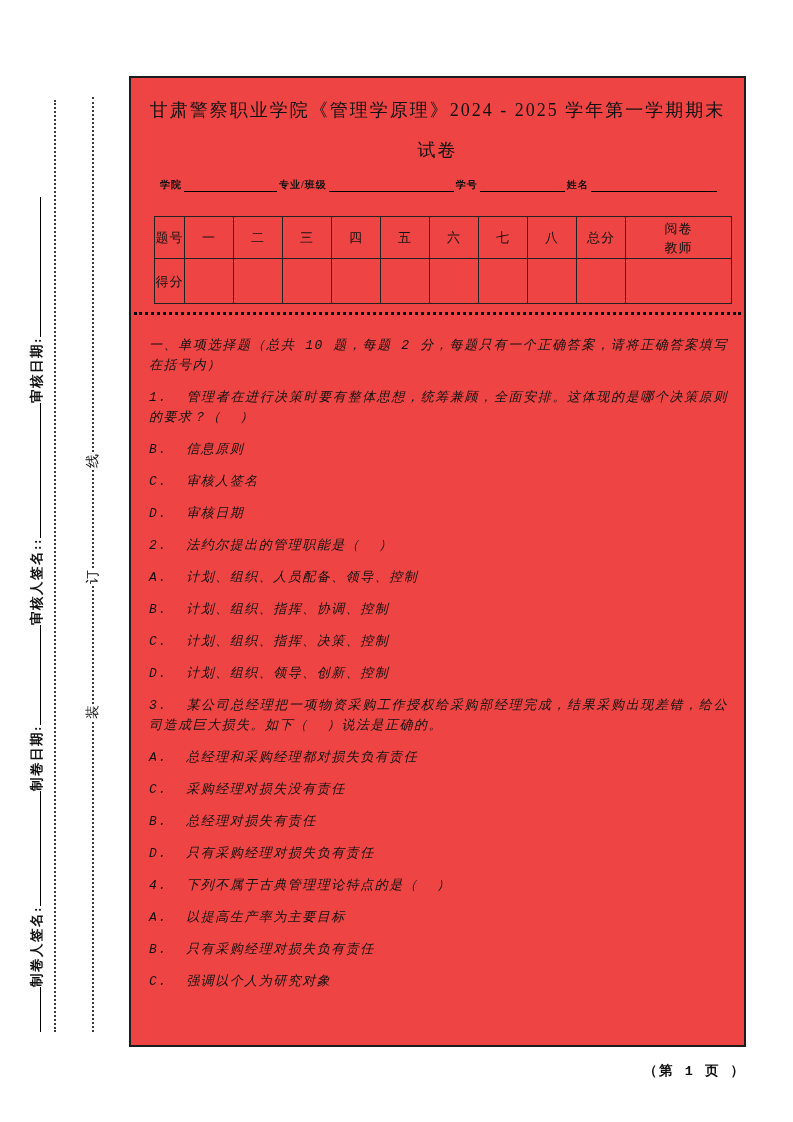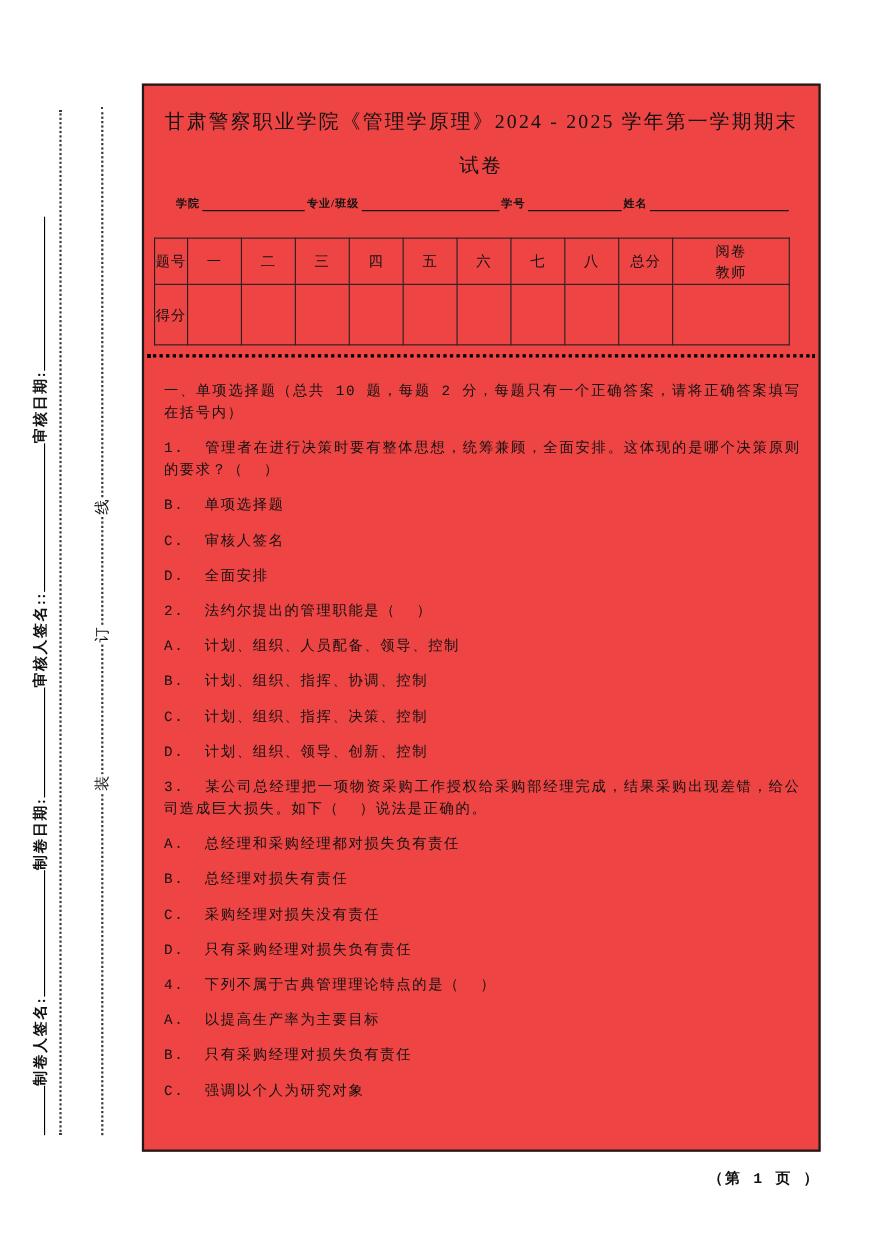--- a/index.html
+++ b/index.html
@@ -44,37 +44,38 @@
   }
   .fields {
     display:flex; align-items:flex-end; margin:2px 27px 0 27px;
     font-size:10px; font-weight:700; letter-spacing:1px; height:20px;
   }
   .f-label { flex:0 0 auto; padding:0 2px; }
   .f-line  { border-bottom:1.5px solid #000; height:15px; flex:0 0 auto; }
   .fl-93{width:93px}.fl-125{width:125px}.fl-85{width:85px}.fl-last{flex:1 1 auto}
 
   .score-table {
-    margin:24px 0 0 9px; border-collapse:collapse; table-layout:fixed;
+    margin:24px 0 0 23px; border-collapse:collapse; table-layout:fixed;
     width:577px; font-size:13px; text-align:center; letter-spacing:1px;
   }
   .score-table th,.score-table td {
     border:1.5px solid #222; font-weight:400; vertical-align:middle;
     white-space:pre-line; line-height:19px; padding:0;
   }
   .score-table tr.r-head { height:42px; }
-  .score-table tr.r-score { height:55px; }
+  .score-table tr.r-score { height:45px; }
 
   .sep {
     margin:8px 3px 0 3px; height:0; border-top:3.4px dotted #000;
   }
 
   .body-text {
     margin-top:21px; padding:0 16px 0 18px;
     font-family:"Liberation Mono","DejaVu Sans Mono",serif;
+    font-style:italic;
   }
   .para {
     font-size:13px; line-height:20px; margin-bottom:12px;
     letter-spacing:1.5px; white-space:pre-wrap; text-align:justify;
   }
 
   .page-footer {
     position:absolute; left:129px; top:1062px; width:617px;
     text-align:right; font-size:13.5px; font-weight:700; letter-spacing:2px;
     font-family:"Liberation Mono","DejaVu Sans Mono",serif;
@@ -160,43 +161,43 @@
 
     <div class="sep"></div>
 
     <div class="body-text">
 
         <p class="para k-section">一、单项选择题（总共 10 题，每题 2 分，每题只有一个正确答案，请将正确答案填写在括号内）</p>
 
         <p class="para k-question">1.  管理者在进行决策时要有整体思想，统筹兼顾，全面安排。这体现的是哪个决策原则的要求？（  ）</p>
 
 
-        <p class="para k-option">B.  单项选择题</p>
+        <p class="para k-option">B.  信息原则</p>
 
         <p class="para k-option">C.  审核人签名</p>
 
-        <p class="para k-option">D.  全面安排</p>
+        <p class="para k-option">D.  审核日期</p>
 
         <p class="para k-question">2.  法约尔提出的管理职能是（  ）</p>
 
         <p class="para k-option">A.  计划、组织、人员配备、领导、控制</p>
 
         <p class="para k-option">B.  计划、组织、指挥、协调、控制</p>
 
         <p class="para k-option">C.  计划、组织、指挥、决策、控制</p>
 
         <p class="para k-option">D.  计划、组织、领导、创新、控制</p>
 
         <p class="para k-question">3.  某公司总经理把一项物资采购工作授权给采购部经理完成，结果采购出现差错，给公司造成巨大损失。如下（  ）说法是正确的。</p>
 
         <p class="para k-option">A.  总经理和采购经理都对损失负有责任</p>
 
+        <p class="para k-option">C.  采购经理对损失没有责任</p>
+
         <p class="para k-option">B.  总经理对损失有责任</p>
-
-        <p class="para k-option">C.  采购经理对损失没有责任</p>
 
         <p class="para k-option">D.  只有采购经理对损失负有责任</p>
 
         <p class="para k-question">4.  下列不属于古典管理理论特点的是（  ）</p>
 
         <p class="para k-option">A.  以提高生产率为主要目标</p>
 
         <p class="para k-option">B.  只有采购经理对损失负有责任</p>
 
         <p class="para k-option">C.  强调以个人为研究对象</p>

